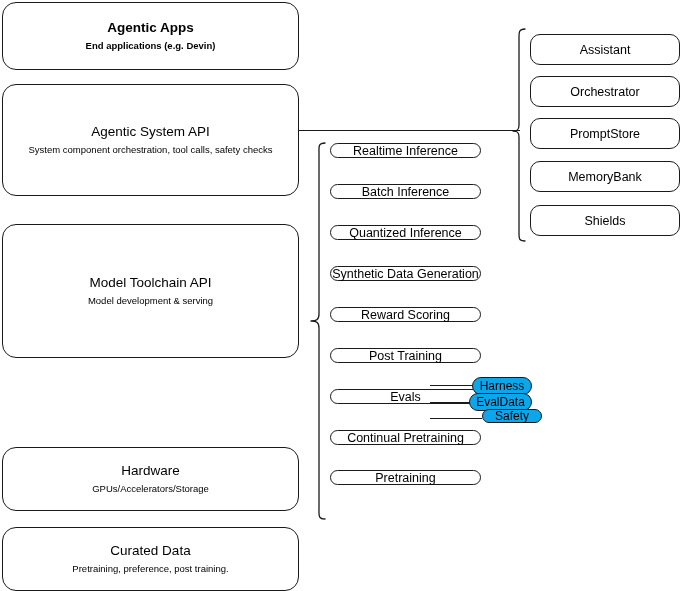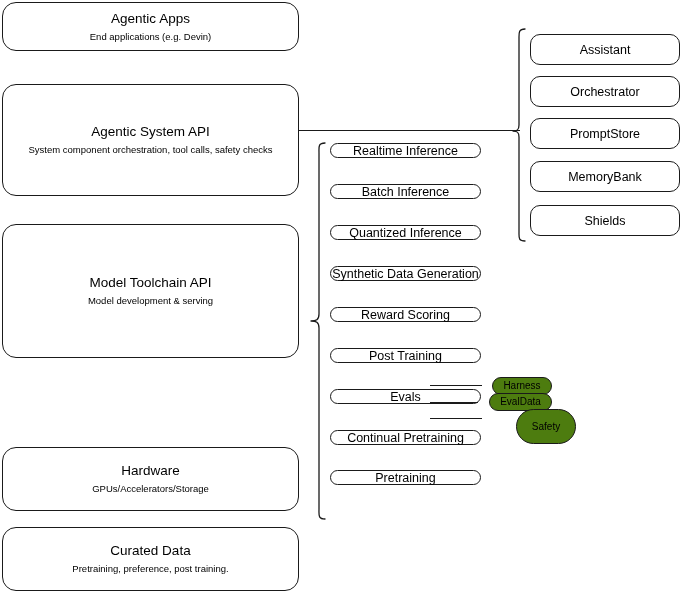--- a/index.html
+++ b/index.html
@@ -62,29 +62,28 @@
 
   .mid-box  { left: 330px; width: 151px; height: 15px; }
   .right-box{ left: 530px; width: 150px; height: 31px; }
 
   
   .pill {
     position: absolute;
     box-sizing: border-box;
     border: 1.4px solid #1a1a1a;
     border-radius: 999px;
-    background: #4d7c0f;
+    background: #0ea5e9;
     display: flex;
     align-items: center;
     justify-content: center;
-    font-size: 10px;
+    font-size: 12px;
     line-height: 14px;
     white-space: nowrap;
     color: #000;
-    margin-left: 20px;
   }
 
   
   .conn {
     position: absolute;
     background: #1a1a1a;
   }
   .conn-h { height: 1.2px; }
 
   svg.brace {
@@ -98,21 +97,21 @@
     stroke-width: 1.3;
     stroke-linecap: round;
     stroke-linejoin: round;
   }
 </style>
 </head>
 <body>
 
 <div id="canvas">
 
-  <div class="box layer-box" style="top:2px;height:49px;">
+  <div class="box layer-box" style="top:2px;height:68px;font-weight:bold;">
     <div class="title">Agentic Apps</div>
     <div class="sub">End applications (e.g. Devin)</div>
   </div>
 
   <div class="box layer-box" style="top:84px;height:112px;">
     <div class="title">Agentic System API</div>
     <div class="sub">System component orchestration, tool calls, safety checks</div>
   </div>
 
   <div class="box layer-box" style="top:224px;height:134px;">
@@ -188,17 +187,17 @@
   <div class="conn conn-h" style="left:430px;top:385px;width:52px;"></div>
   <div class="conn conn-h" style="left:430px;top:402px;width:48px;"></div>
   <div class="conn conn-h" style="left:430px;top:418px;width:52px;"></div>
 
   <div class="pill" style="left:472px;top:377px;width:60px;height:18px;">
     <span>Harness</span>
   </div>
   <div class="pill" style="left:469px;top:393px;width:63px;height:18px;">
     <span>EvalData</span>
   </div>
-  <div class="pill" style="left:496px;top:409px;width:60px;height:35px;">
+  <div class="pill" style="left:482px;top:409px;width:60px;height:14px;">
     <span>Safety</span>
   </div>
 
 </div>
 
 </body></html>

